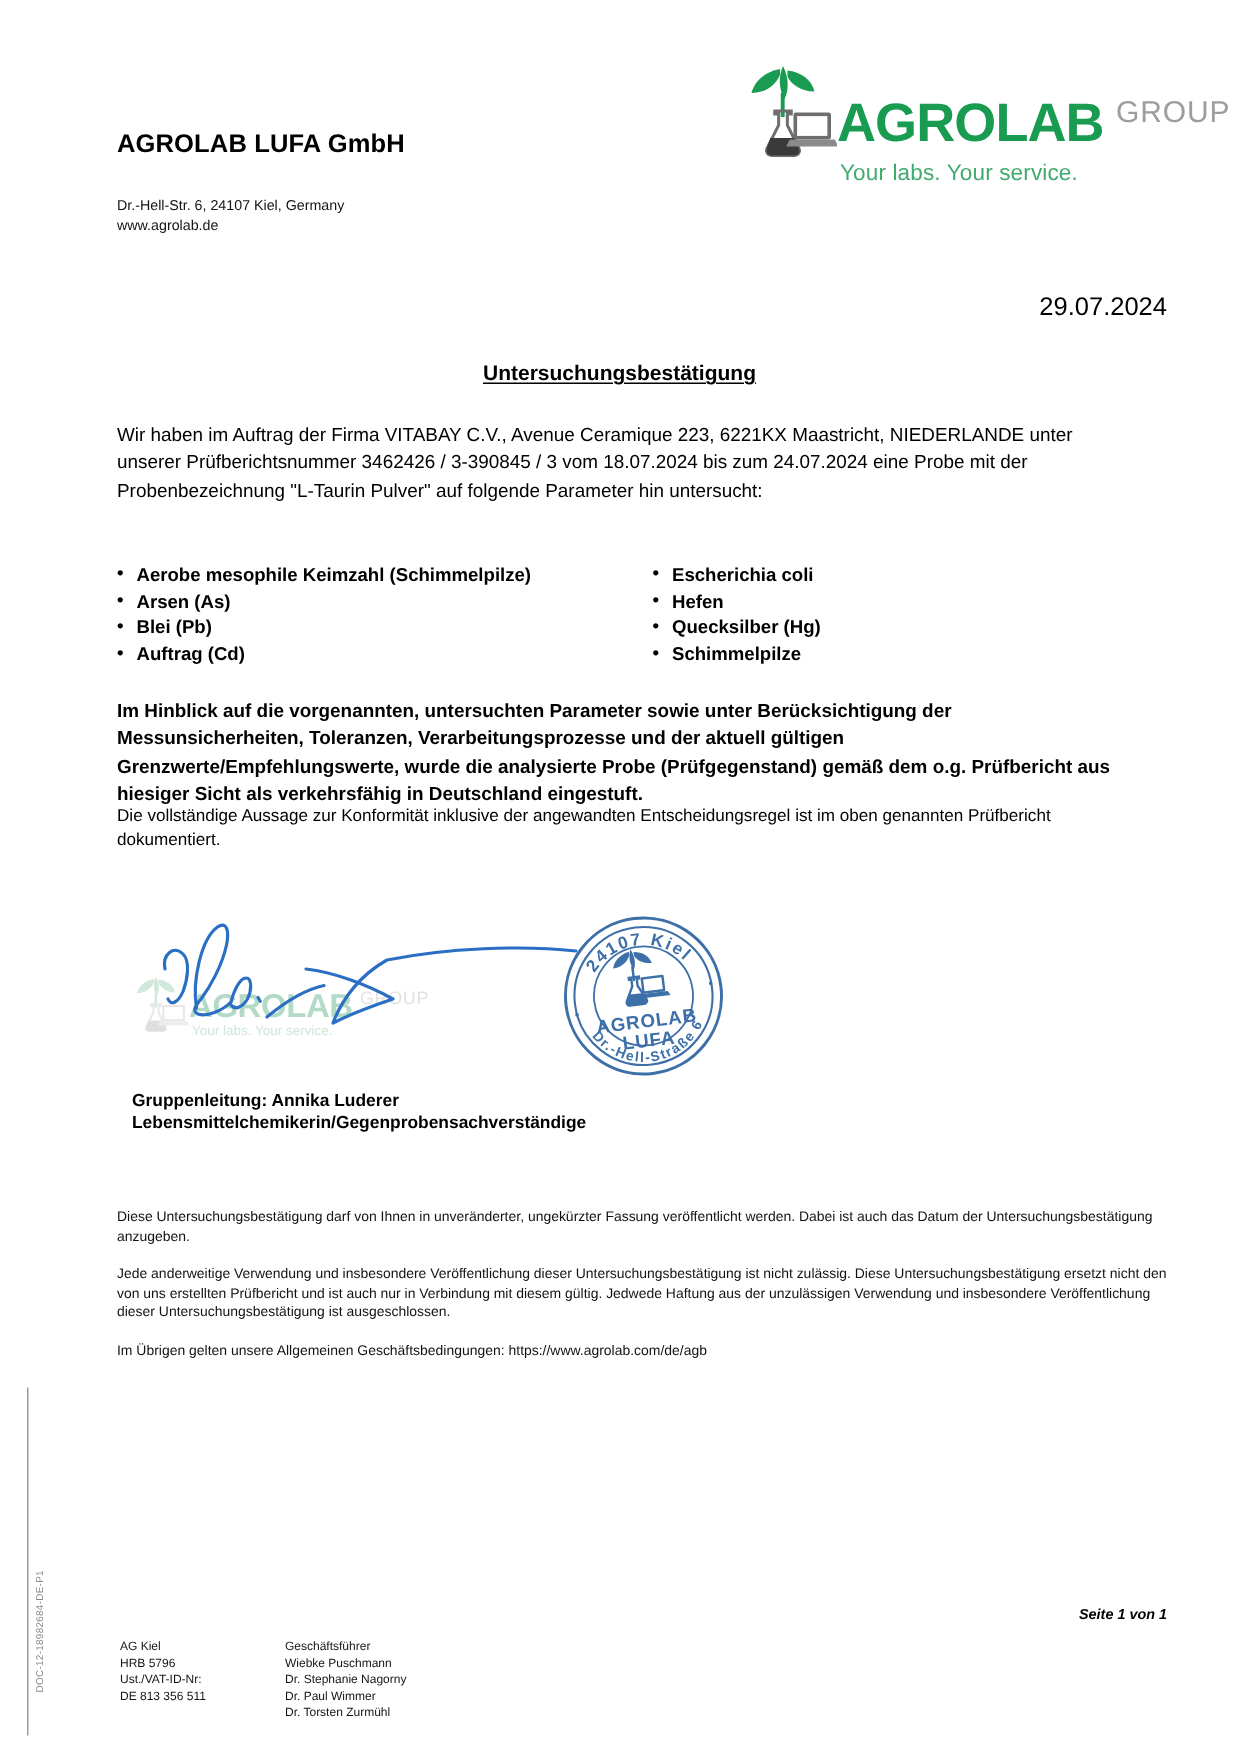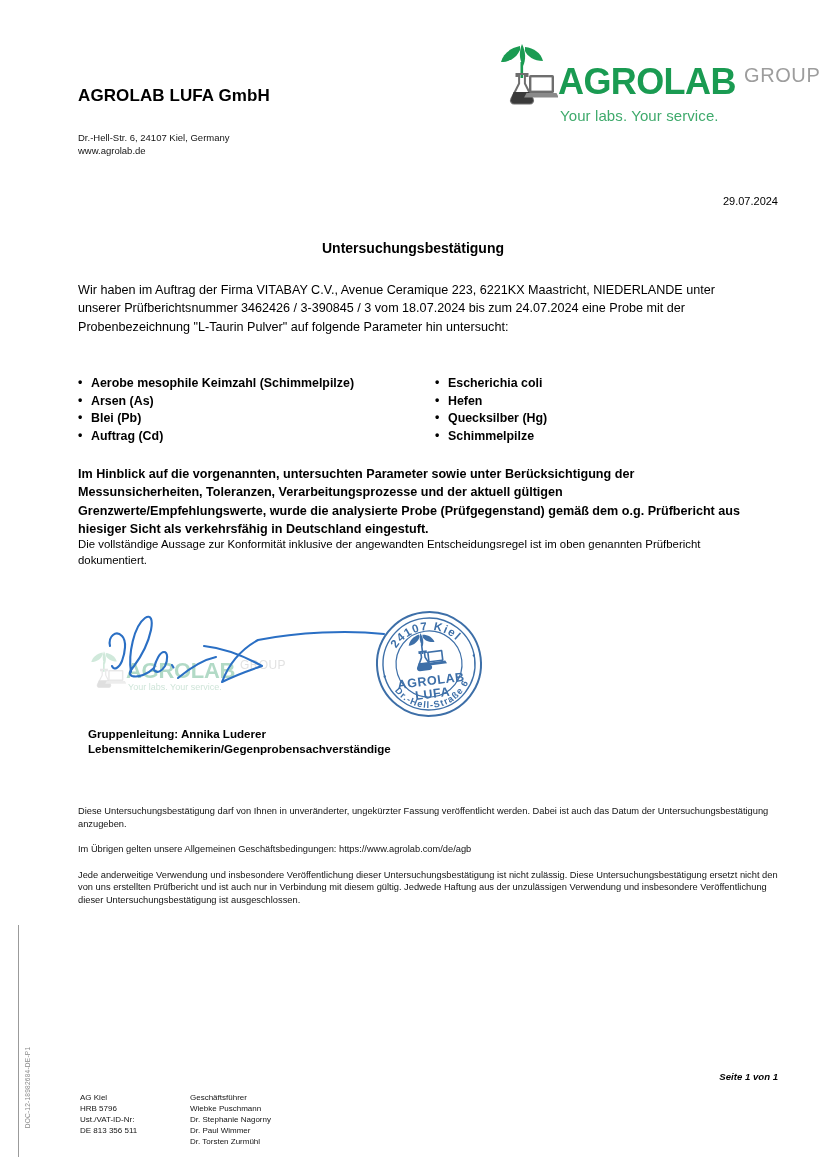--- a/index.html
+++ b/index.html
@@ -78,32 +78,33 @@
     font-size: 15px;
     color: #3faa6c;
     letter-spacing: 0.1px;
   }
 
   
   #doc-date {
     position: absolute;
     right: 48px;
     top: 195px;
-    font-size: 11px;
+    font-size: 17px;
   }
 
   
   #doc-title {
     position: absolute;
     left: 0;
     right: 0;
     top: 240px;
     text-align: center;
     font-size: 14px;
     font-weight: bold;
+    text-decoration: underline;
     text-underline-offset: 2px;
   }
 
   
   #intro-paragraph {
     position: absolute;
     left: 78px;
     top: 281px;
     width: 680px;
     font-size: 12.6px;
@@ -420,22 +421,22 @@
     </g>
   </svg>
 
   <div id="signature-names">
     <div>Gruppenleitung: Annika Luderer</div>
     <div>Lebensmittelchemikerin/Gegenprobensachverständige</div>
   </div>
 
   <div id="fine-print">
     <p>Diese Untersuchungsbestätigung darf von Ihnen in unveränderter, ungekürzter Fassung veröffentlicht werden. Dabei ist auch das Datum der Untersuchungsbestätigung anzugeben.</p>
+    <p>Jede anderweitige Verwendung und insbesondere Veröffentlichung dieser Untersuchungsbestätigung ist nicht zulässig. Diese Untersuchungsbestätigung ersetzt nicht den von uns erstellten Prüfbericht und ist auch nur in Verbindung mit diesem gültig. Jedwede Haftung aus der unzulässigen Verwendung und insbesondere Veröffentlichung dieser Untersuchungsbestätigung ist ausgeschlossen.</p>
     <p>Im Übrigen gelten unsere Allgemeinen Geschäftsbedingungen: https://www.agrolab.com/de/agb</p>
-    <p>Jede anderweitige Verwendung und insbesondere Veröffentlichung dieser Untersuchungsbestätigung ist nicht zulässig. Diese Untersuchungsbestätigung ersetzt nicht den von uns erstellten Prüfbericht und ist auch nur in Verbindung mit diesem gültig. Jedwede Haftung aus der unzulässigen Verwendung und insbesondere Veröffentlichung dieser Untersuchungsbestätigung ist ausgeschlossen.</p>
   </div>
 
   <div id="margin-rule"></div>
   <div id="doc-code">DOC-12-18982684-DE-P1</div>
 
   <div id="page-number">Seite 1 von 1</div>
 
   <div id="footer">
     <div class="foot-col foot-left">
       <div>AG Kiel</div>

